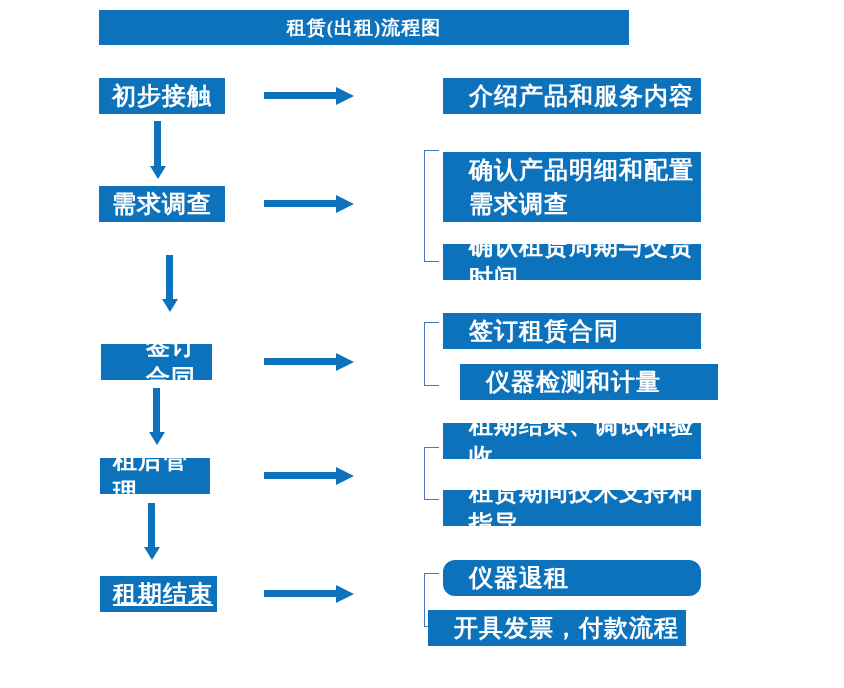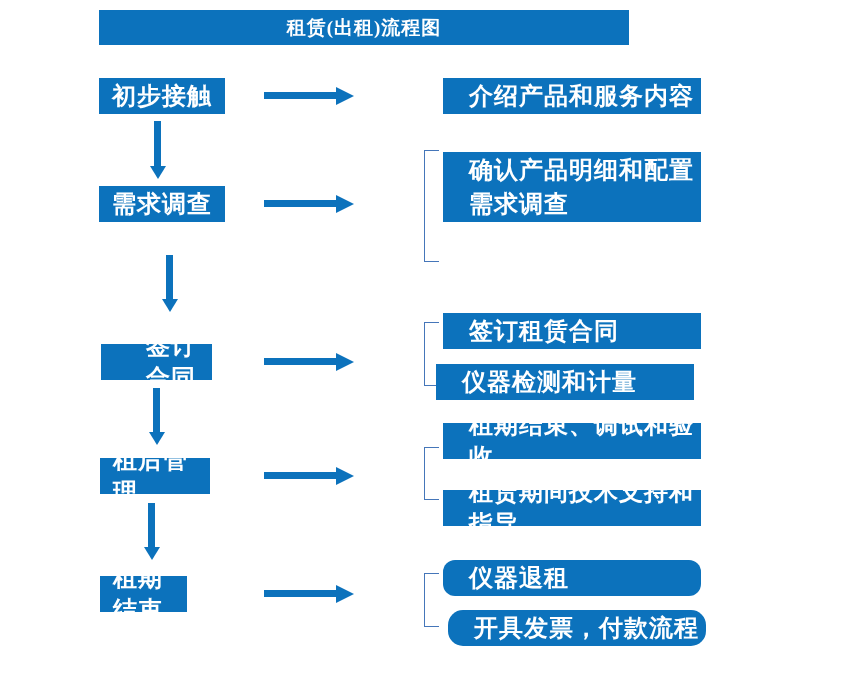--- a/index.html
+++ b/index.html
@@ -97,38 +97,39 @@
   <div class="harrow" style="left:264px; top:92px;"></div>
   <div class="box right-out" style="left:443px; top:78px;">介绍产品和服务内容</div>
 
   <div class="varrow" style="left:154px; top:121px; height:45px;"></div>
 
   <div class="box left-step" style="left:99px; top:186px; width:126px;">需求调查</div>
   <div class="harrow" style="left:264px; top:200px;"></div>
   <div class="bracket" style="left:424px; top:150px; height:112px;"></div>
   <div class="box right-out" style="left:443px; top:152px;">确认产品明细和配置</div>
   <div class="box right-out" style="left:443px; top:186px;">需求调查</div>
+  <div class="box right-out" style="left:443px; top:244px;">确认租赁周期与交货时间</div>
 
   <div class="varrow" style="left:166px; top:255px; height:44px;"></div>
 
   <div class="box left-step" style="left:101px; top:344px; width:111px;padding-left:45px;">签订合同</div>
   <div class="harrow" style="left:264px; top:358px;"></div>
   <div class="bracket" style="left:424px; top:322px; height:64px;"></div>
   <div class="box right-out" style="left:443px; top:313px;">签订租赁合同</div>
-  <div class="box right-out" style="left:436px; top:364px;">仪器检测和计量</div>
+  <div class="box right-out" style="left:460px; top:364px;">仪器检测和计量</div>
 
   <div class="varrow" style="left:153px; top:388px; height:44px;"></div>
 
   <div class="box left-step" style="left:100px; top:458px; width:110px;">租后管理</div>
   <div class="harrow" style="left:264px; top:472px;"></div>
   <div class="bracket" style="left:424px; top:447px; height:53px;"></div>
   <div class="box right-out" style="left:443px; top:423px;">租期结束、调试和验收</div>
   <div class="box right-out" style="left:443px; top:490px;">租赁期间技术支持和指导</div>
 
   <div class="varrow" style="left:148px; top:503px; height:44px;"></div>
 
-  <div class="box left-step" style="left:100px; top:576px; width:87px;">租期结束</div>
+  <div class="box left-step" style="left:100px; top:576px; width:117px;text-decoration:underline;">租期结束</div>
   <div class="harrow" style="left:264px; top:590px;"></div>
   <div class="bracket" style="left:424px; top:573px; height:54px;"></div>
   <div class="box right-out" style="left:443px; top:560px;border-radius:12px;">仪器退租</div>
-  <div class="box right-out" style="left:448px; top:610px;border-radius:15px;">开具发票，付款流程</div>
+  <div class="box right-out" style="left:428px; top:610px;">开具发票，付款流程</div>
 
 </div>
 
 </body></html>

